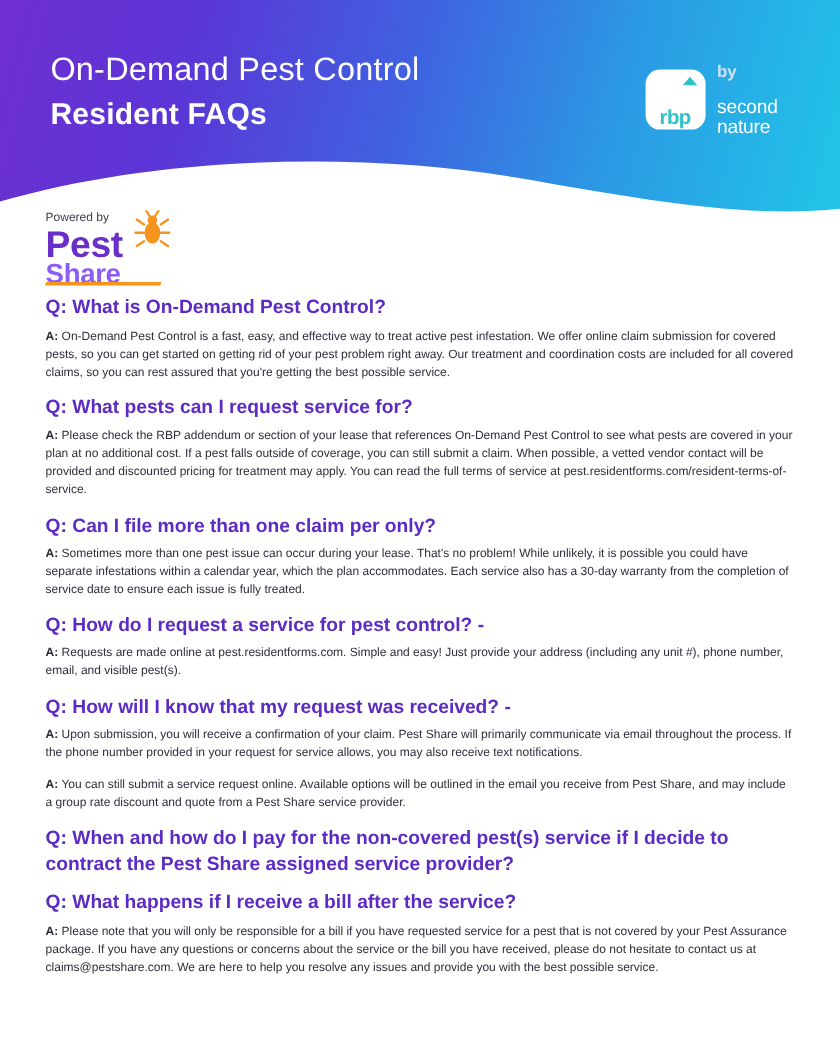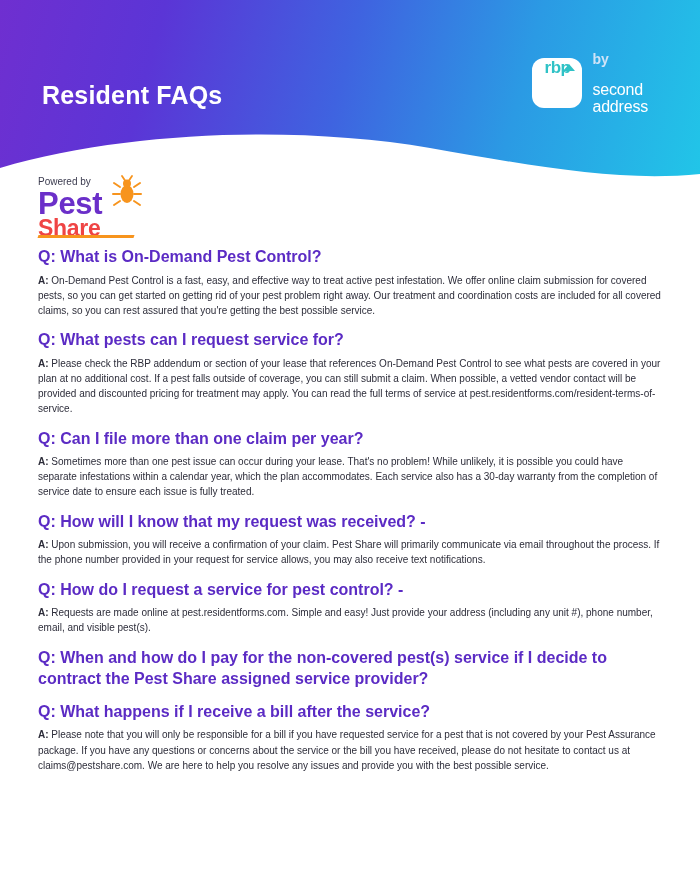--- a/index.html
+++ b/index.html
@@ -64,21 +64,21 @@
     display: flex;
     align-items: center;
     gap: 10px;
   }
   .rbp-mark {
     width: 50px;
     height: 50px;
     border-radius: 12px;
     background: #ffffff;
     display: flex;
-    align-items: flex-start;
+    align-items: flex-end;
     justify-content: center;
     position: relative;
   }
   .rbp-mark .rbp-text {
     font-size: 17px;
     font-weight: bold;
     color: #2fc2c6;
     letter-spacing: -0.5px;
   }
   .rbp-mark .roof {
@@ -96,21 +96,21 @@
 
   
   .powered-block { position: absolute; left: 38px; top: 176px; }
   .powered-by { font-size: 10px; color: #3b3b4f; margin-bottom: 2px; }
   .pest-logo { position: relative; width: 130px; height: 46px; }
   .pest-word1 {
     font-size: 31px; font-weight: bold; color: #6b2fc9;
     line-height: 0.95; letter-spacing: -0.3px;
   }
   .pest-word2 {
-    font-size: 23px; font-weight: bold; color: #ef4444;
+    font-size: 23px; font-weight: bold; color: #8b5cf6;
     line-height: 0.95; letter-spacing: -0.3px;
     position: relative;
   }
   .pest-underline {
     position: absolute;
     left: 0; bottom: -3px;
     width: 96px; height: 3px;
     background: #f7941d;
     transform: skewX(-18deg);
   }
@@ -145,31 +145,32 @@
 </head>
 <body>
 
 <div class="page">
 
   <div class="banner">
     <svg class="banner-wave" viewBox="0 0 700 90" preserveAspectRatio="none">
       <path d="M0,46 C130,8 300,4 430,26 C540,45 620,60 700,52 L700,90 L0,90 Z" fill="#ffffff"></path>
     </svg>
 
+    <div class="banner-title">On-Demand Pest Control</div>
     <div class="banner-subtitle">Resident FAQs</div>
 
     <div class="logo-lockup">
       <div class="rbp-mark">
         <span class="roof"></span>
         <span class="rbp-text">rbp</span>
       </div>
       <div class="sn-wrap">
         <span class="sn-by">by</span>
         <span class="sn-name">second</span>
-        <span class="sn-name">address</span>
+        <span class="sn-name">nature</span>
       </div>
     </div>
   </div>
 
   <div class="powered-block">
     <div class="powered-by">Powered by</div>
     <div class="pest-logo">
       <div class="pest-word1">Pest</div>
       <div class="pest-word2">Share</div>
       <div class="pest-underline"></div>
@@ -188,35 +189,36 @@
       <div class="q">Q: What is On-Demand Pest Control?</div>
       <div class="a"><b>A:</b><span> On-Demand Pest Control is a fast, easy, and effective way to treat active pest infestation. We offer online claim submission for covered pests, so you can get started on getting rid of your pest problem right away. Our treatment and coordination costs are included for all covered claims, so you can rest assured that you're getting the best possible service.</span></div>
     </div>
 
     <div class="faq">
       <div class="q">Q: What pests can I request service for?</div>
       <div class="a"><b>A:</b><span> Please check the RBP addendum or section of your lease that references On-Demand Pest Control to see what pests are covered in your plan at no additional cost. If a pest falls outside of coverage, you can still submit a claim. When possible, a vetted vendor contact will be provided and discounted pricing for treatment may apply. You can read the full terms of service at pest.residentforms.com/resident-terms-of-service.</span></div>
     </div>
 
     <div class="faq">
-      <div class="q">Q: Can I file more than one claim per year?</div>
+      <div class="q">Q: Can I file more than one claim per only?</div>
       <div class="a"><b>A:</b><span> Sometimes more than one pest issue can occur during your lease. That's no problem! While unlikely, it is possible you could have separate infestations within a calendar year, which the plan accommodates. Each service also has a 30-day warranty from the completion of service date to ensure each issue is fully treated.</span></div>
+    </div>
+
+    <div class="faq">
+      <div class="q">Q: How do I request a service for pest control? -</div>
+      <div class="a"><b>A:</b><span> Requests are made online at pest.residentforms.com. Simple and easy! Just provide your address (including any unit #), phone number, email, and visible pest(s).</span></div>
     </div>
 
     <div class="faq">
       <div class="q">Q: How will I know that my request was received? -</div>
       <div class="a"><b>A:</b><span> Upon submission, you will receive a confirmation of your claim. Pest Share will primarily communicate via email throughout the process. If the phone number provided in your request for service allows, you may also receive text notifications.</span></div>
     </div>
 
     <div class="faq">
-      <div class="q">Q: How do I request a service for pest control? -</div>
-      <div class="a"><b>A:</b><span> Requests are made online at pest.residentforms.com. Simple and easy! Just provide your address (including any unit #), phone number, email, and visible pest(s).</span></div>
-    </div>
-
-    <div class="faq">
+      <div class="a"><b>A:</b><span> You can still submit a service request online. Available options will be outlined in the email you receive from Pest Share, and may include a group rate discount and quote from a Pest Share service provider.</span></div>
     </div>
 
     <div class="faq">
       <div class="q">Q: When and how do I pay for the non-covered pest(s) service if I decide to contract the Pest Share assigned service provider?</div>
     </div>
 
     <div class="faq">
       <div class="q">Q: What happens if I receive a bill after the service?</div>
       <div class="a"><b>A:</b><span> Please note that you will only be responsible for a bill if you have requested service for a pest that is not covered by your Pest Assurance package. If you have any questions or concerns about the service or the bill you have received, please do not hesitate to contact us at claims@pestshare.com. We are here to help you resolve any issues and provide you with the best possible service.</span></div>
     </div>

